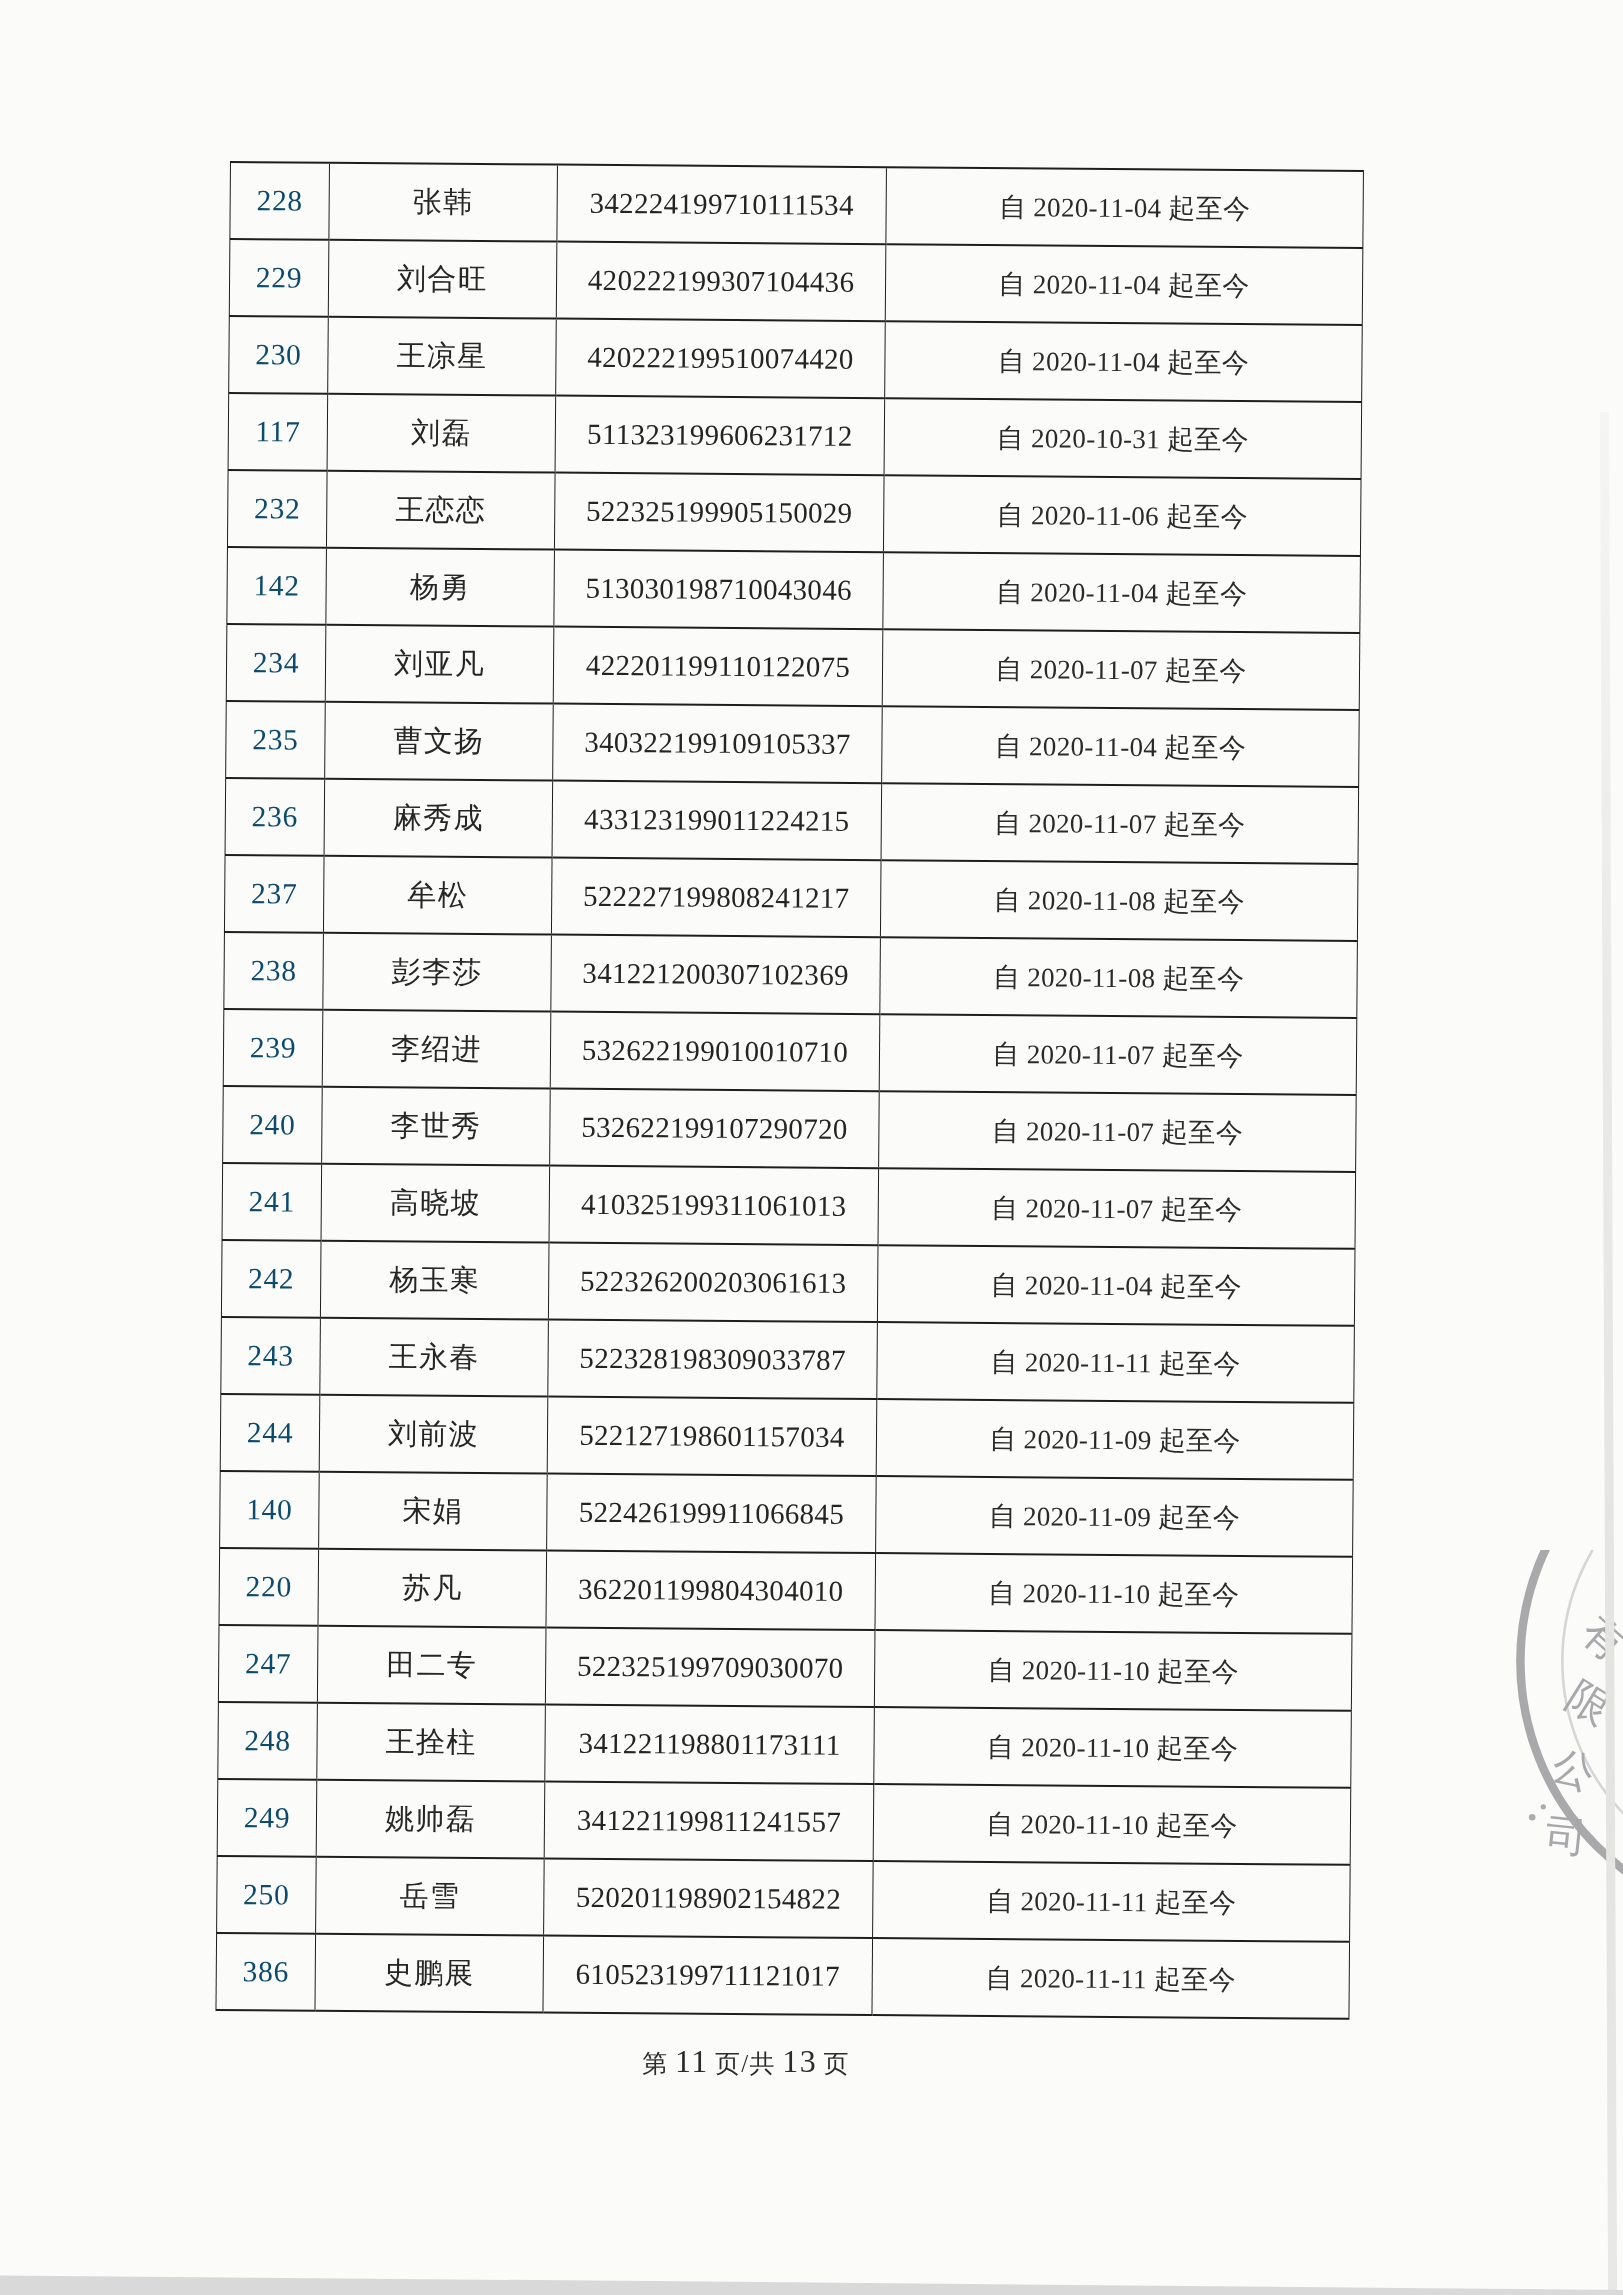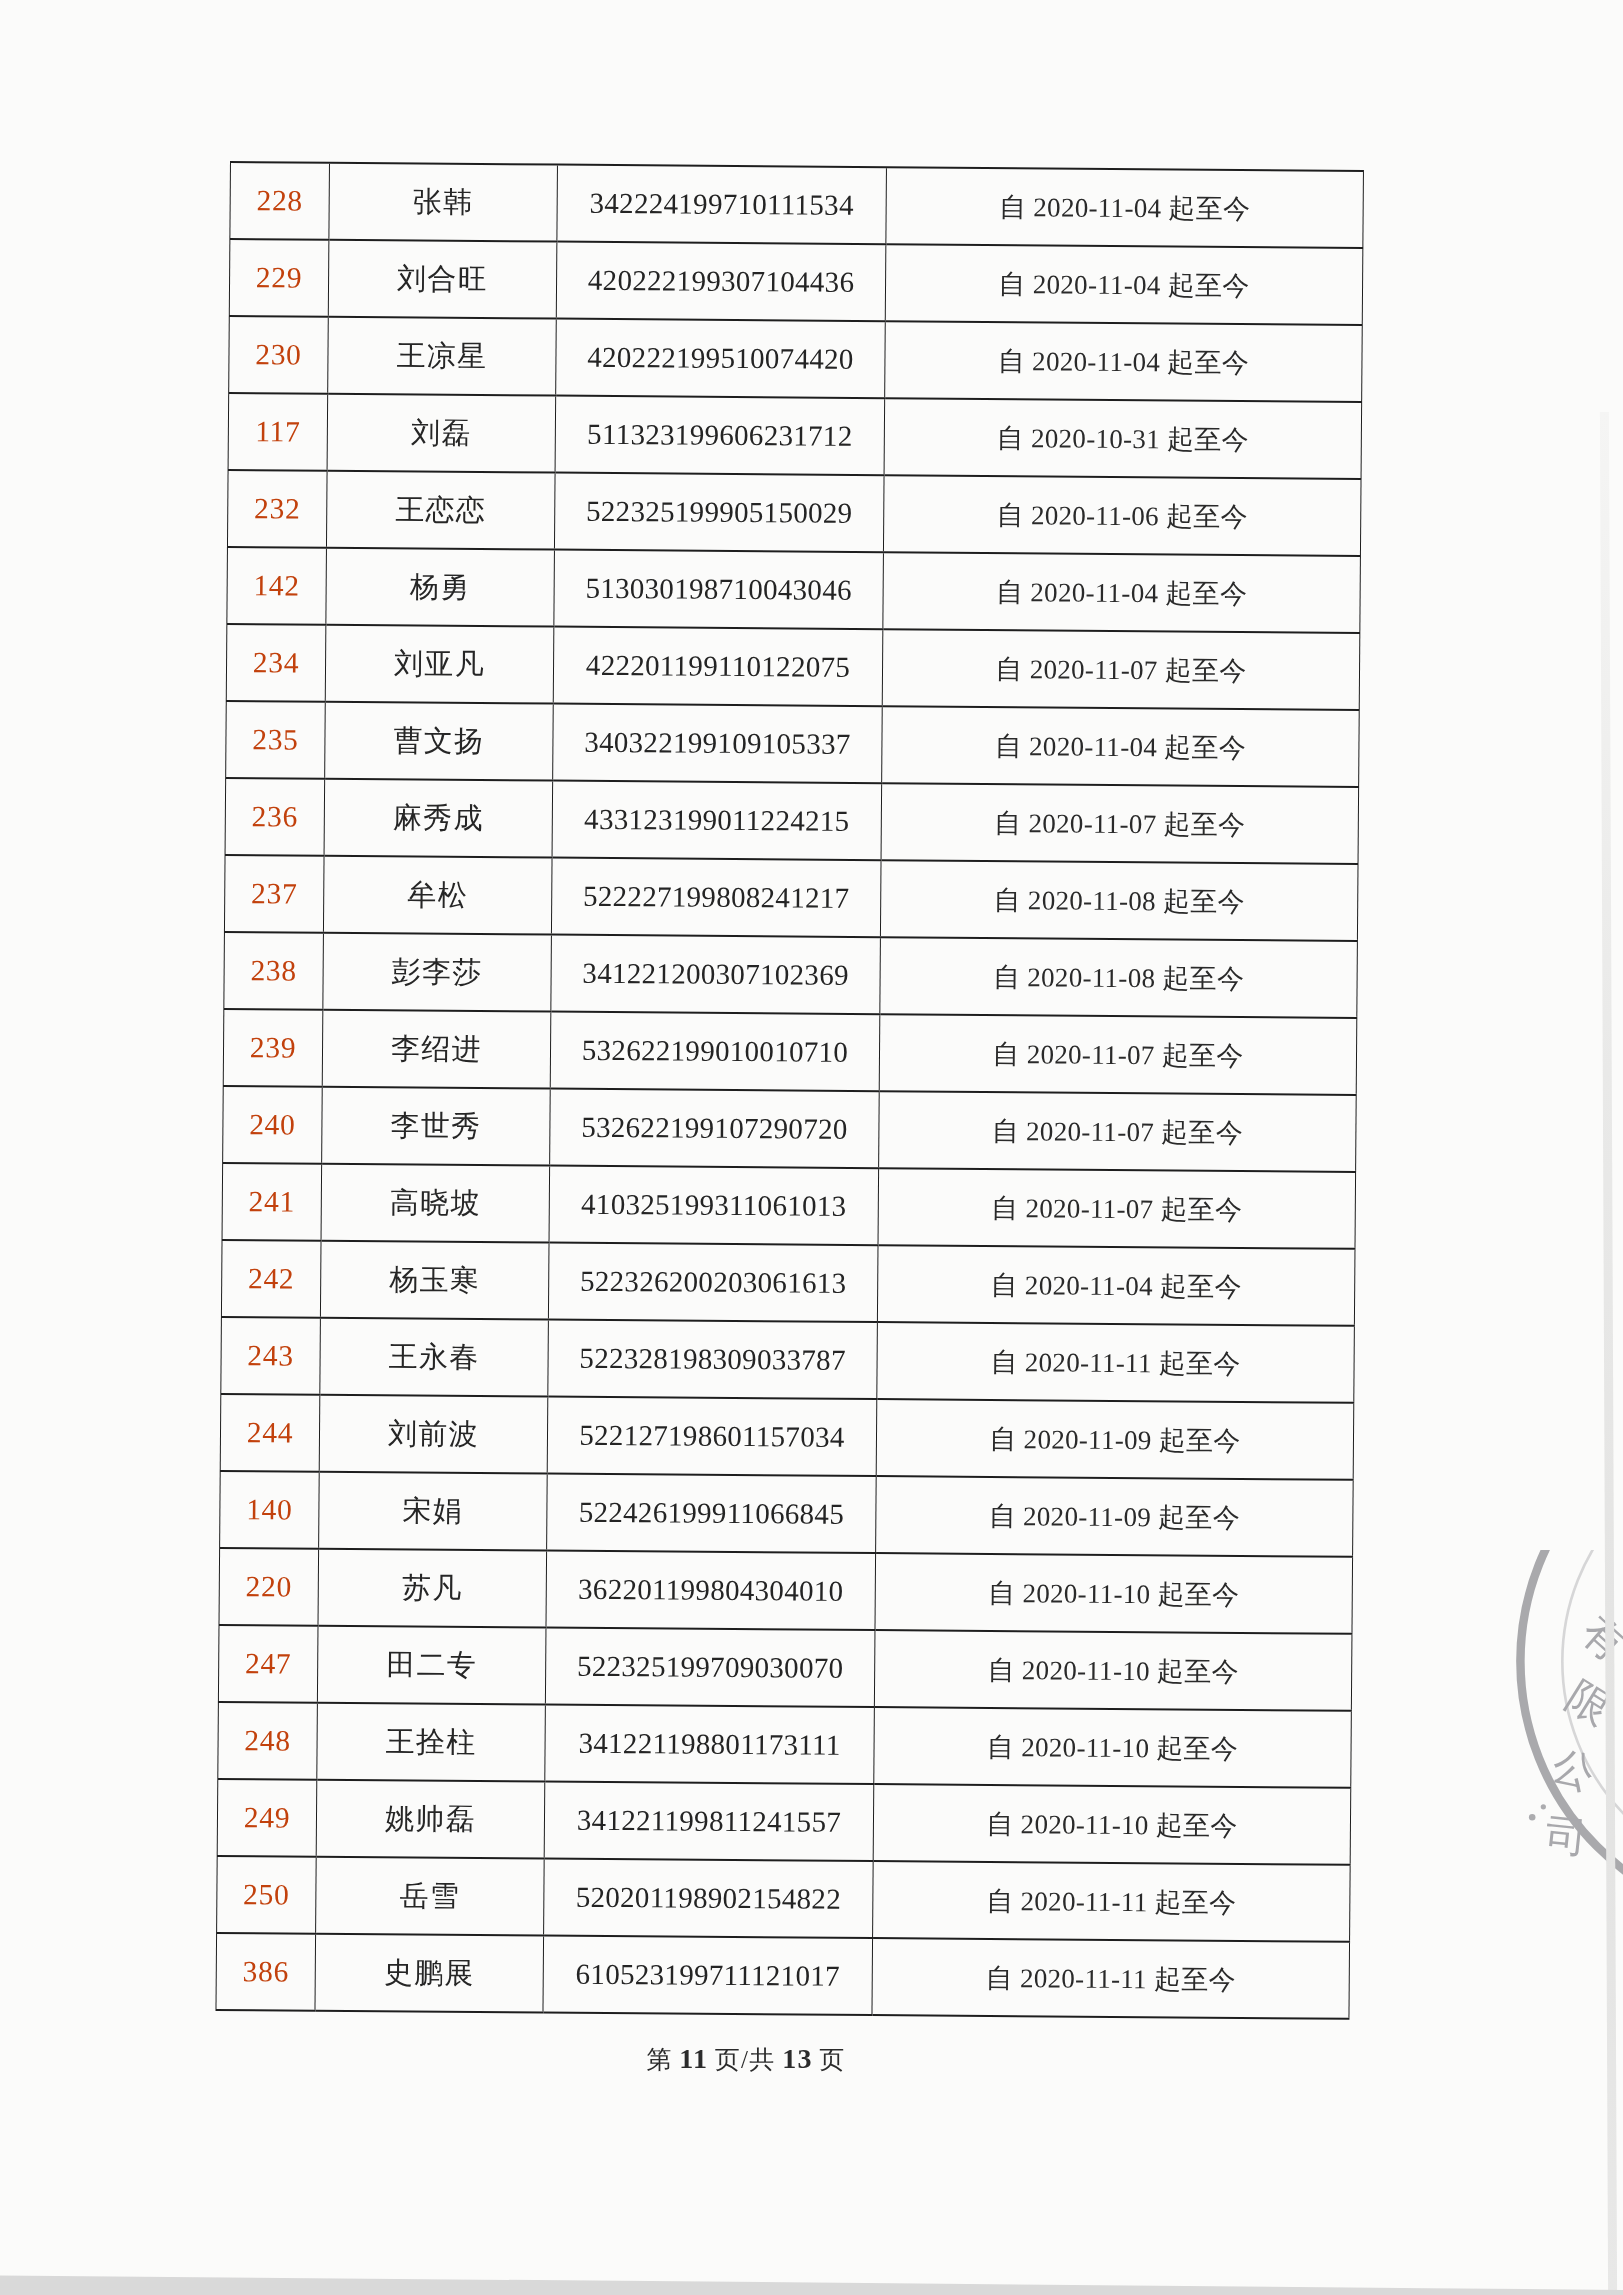--- a/index.html
+++ b/index.html
@@ -31,30 +31,30 @@
   .doc-table td{
     border:1.3px solid #1e1e1e;
     border-top-width:2px;border-bottom-width:2px;
     height:75px;text-align:center;vertical-align:middle;
     padding:0;overflow:hidden;white-space:nowrap;
   }
   .doc-table col.c1{width:99px;}
   .doc-table col.c2{width:228px;}
   .doc-table col.c3{width:329px;}
   .doc-table col.c4{width:477px;}
-  td.c-no{font-size:29.5px;letter-spacing:0.7px;color:#c2410c;}
+  td.c-no{font-size:29.5px;letter-spacing:0.7px;color:#0c4a6e;}
   td.c-name{font-size:29px;letter-spacing:1.3px;color:#262626;}
   td.c-id{font-size:29px;letter-spacing:0.3px;color:#242424;}
   td.c-period{font-size:27px;letter-spacing:0.3px;color:#2a2a2a;}
   
   .footer{
     position:absolute;left:0;top:2043px;width:1492px;
     text-align:center;font-size:25px;color:#2b2b2b;letter-spacing:1.3px;
   }
-  .footer .num{font-weight:bold;font-size:28px;padding:0 6.5px;}
+  .footer .num{font-weight:normal;font-size:32px;padding:0 6.5px;}
   
   .stamp{
     position:absolute;left:1481px;top:1550px;width:143px;height:393px;
     opacity:0.82;pointer-events:none;
   }
 </style>
 </head>
 <body>
 
 <div class="table-wrap">

